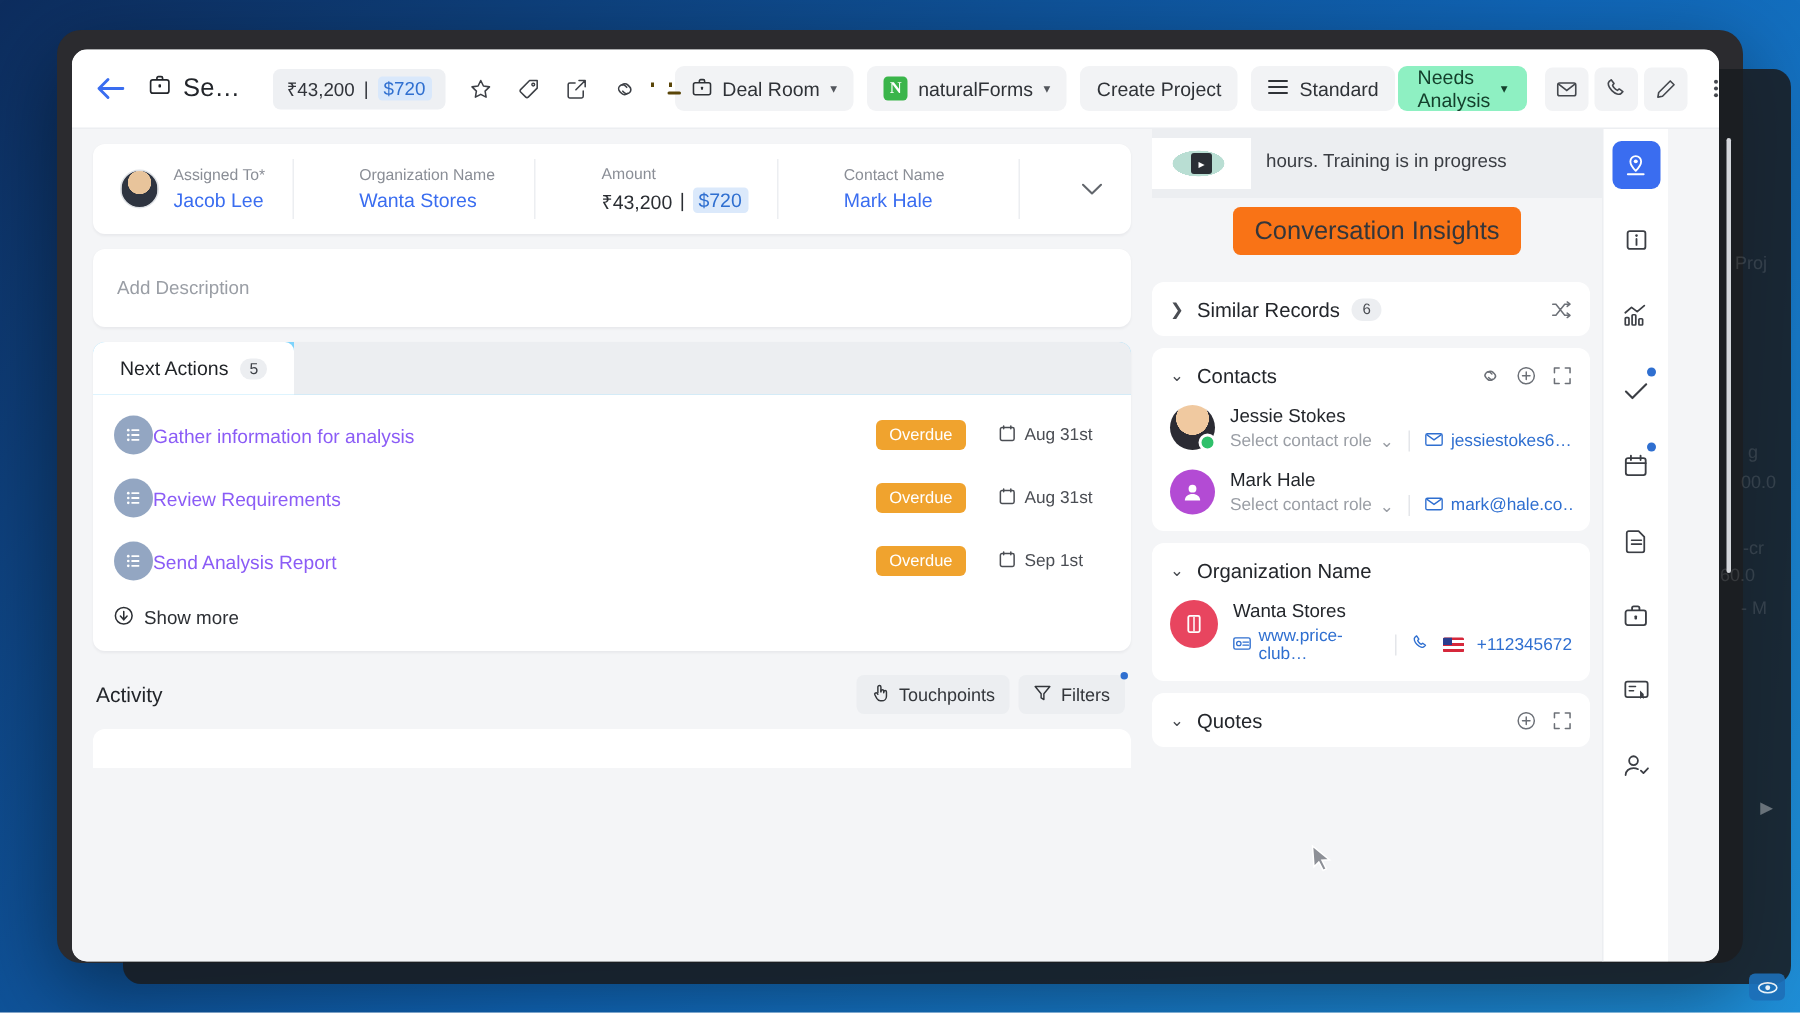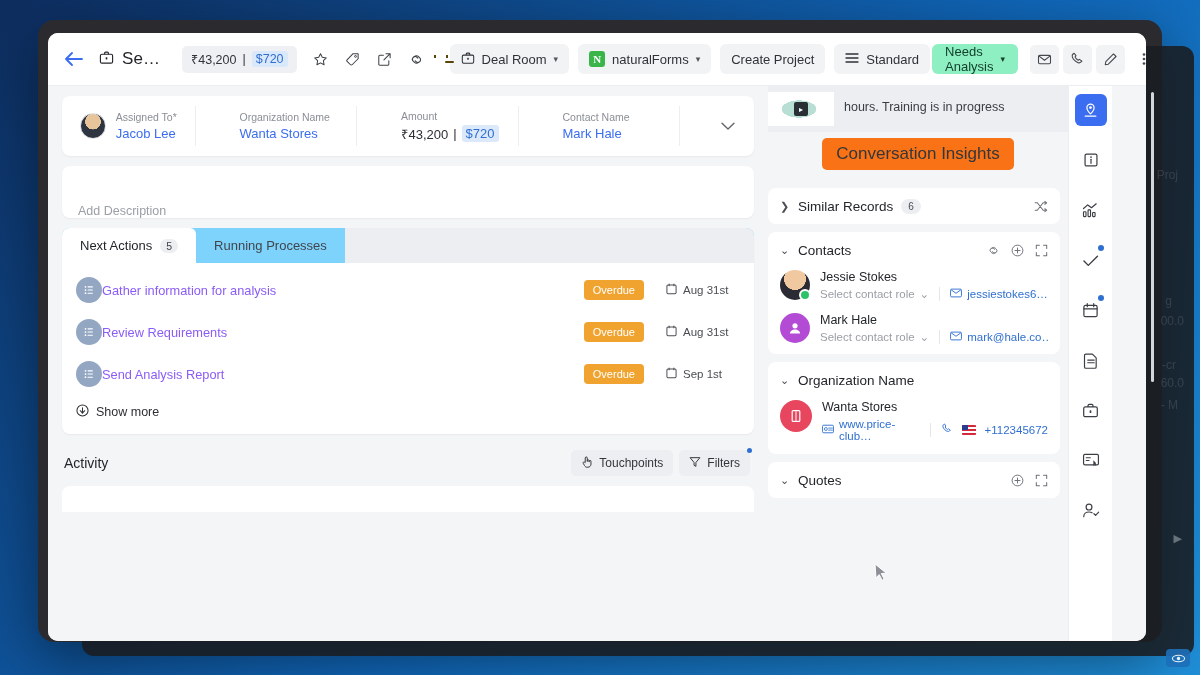--- a/index.html
+++ b/index.html
@@ -188,21 +188,21 @@
     border: 1px solid #dfe2e6;
     flex-shrink: 0;
   }
   #summary-expand { width: 40px; display:flex; align-items:center; justify-content:center; color:#62666c; cursor:pointer; }
   #amount-inline { display:flex; align-items:center; gap:5px; font-size: 13px; color:#2b2e33; }
   #amount-inline .usd { background:#dbe9fb; color:#2f6fd0; border-radius:3px; padding:1px 4px; }
 
   
   #description-card {
     margin-top: 10px; height: 52px;
-    display: flex; align-items: flex-end; padding: 0 16px;
+    display: flex; align-items: center; padding: 0 16px;
   }
   #description-placeholder { font-size: 12.5px; color: #9a9ea5; cursor: text; }
 
   
   #actions-card { margin-top: 10px; overflow: hidden; }
   #tab-strip {
     display: flex; height: 35px; background: #7dd3fc;
   }
   .tab {
     display: flex; align-items: center; gap: 8px;
@@ -403,21 +403,21 @@
 <div id="device-frame">
   <div id="dim-backdrop">
     <div class="ghost-blue-tab"></div>
     <div class="ghost-text" style="left:96px; top:150px;">ng</div>
     <div class="ghost-text" style="left:96px; top:172px;">o</div>
     <div class="ghost-text" style="left:96px; top:194px;">a</div>
     <div class="ghost-text" style="right:16px; top:122px;">Proj</div>
     <div class="ghost-text" style="right:22px; top:248px;">g</div>
     <div class="ghost-text" style="right:10px; top:268px;">00.0</div>
     <div class="ghost-text" style="right:18px; top:312px;">-cr</div>
-    <div class="ghost-text" style="right:10px; top:330px;">60.0</div>
+    <div class="ghost-text" style="right:24px; top:330px;">60.0</div>
     <div class="ghost-text" style="right:16px; top:352px;">- M</div>
     <div class="ghost-arrow" style="left:5px; top:486px;">◀</div>
     <div class="ghost-arrow" style="right:12px; top:486px;">▶</div>
   </div>
 </div>
 
 <div id="app-window">
 
   <div id="top-bar">
     <div id="back-button">
@@ -575,23 +575,20 @@
 
       <div class="card" id="description-card">
         <span id="description-placeholder">Add Description</span>
       </div>
 
       <div class="card" id="actions-card">
         <div id="tab-strip">
           <div class="tab active">
             <span>Next Actions</span>
             <span id="tab-count">5</span>
-          </div>
-          <div class="tab">
-            <span>Running Processes</span>
           </div>
           <div id="tab-strip-filler"></div>
         </div>
 
         <div style="height:6px;"></div>
 
         <div class="action-row">
           <div class="action-icon">
             <svg width="14" height="14" viewBox="0 0 16 16" fill="none" aria-hidden="true">
               <circle cx="4" cy="4.3" r="1" fill="#fff"></circle>

